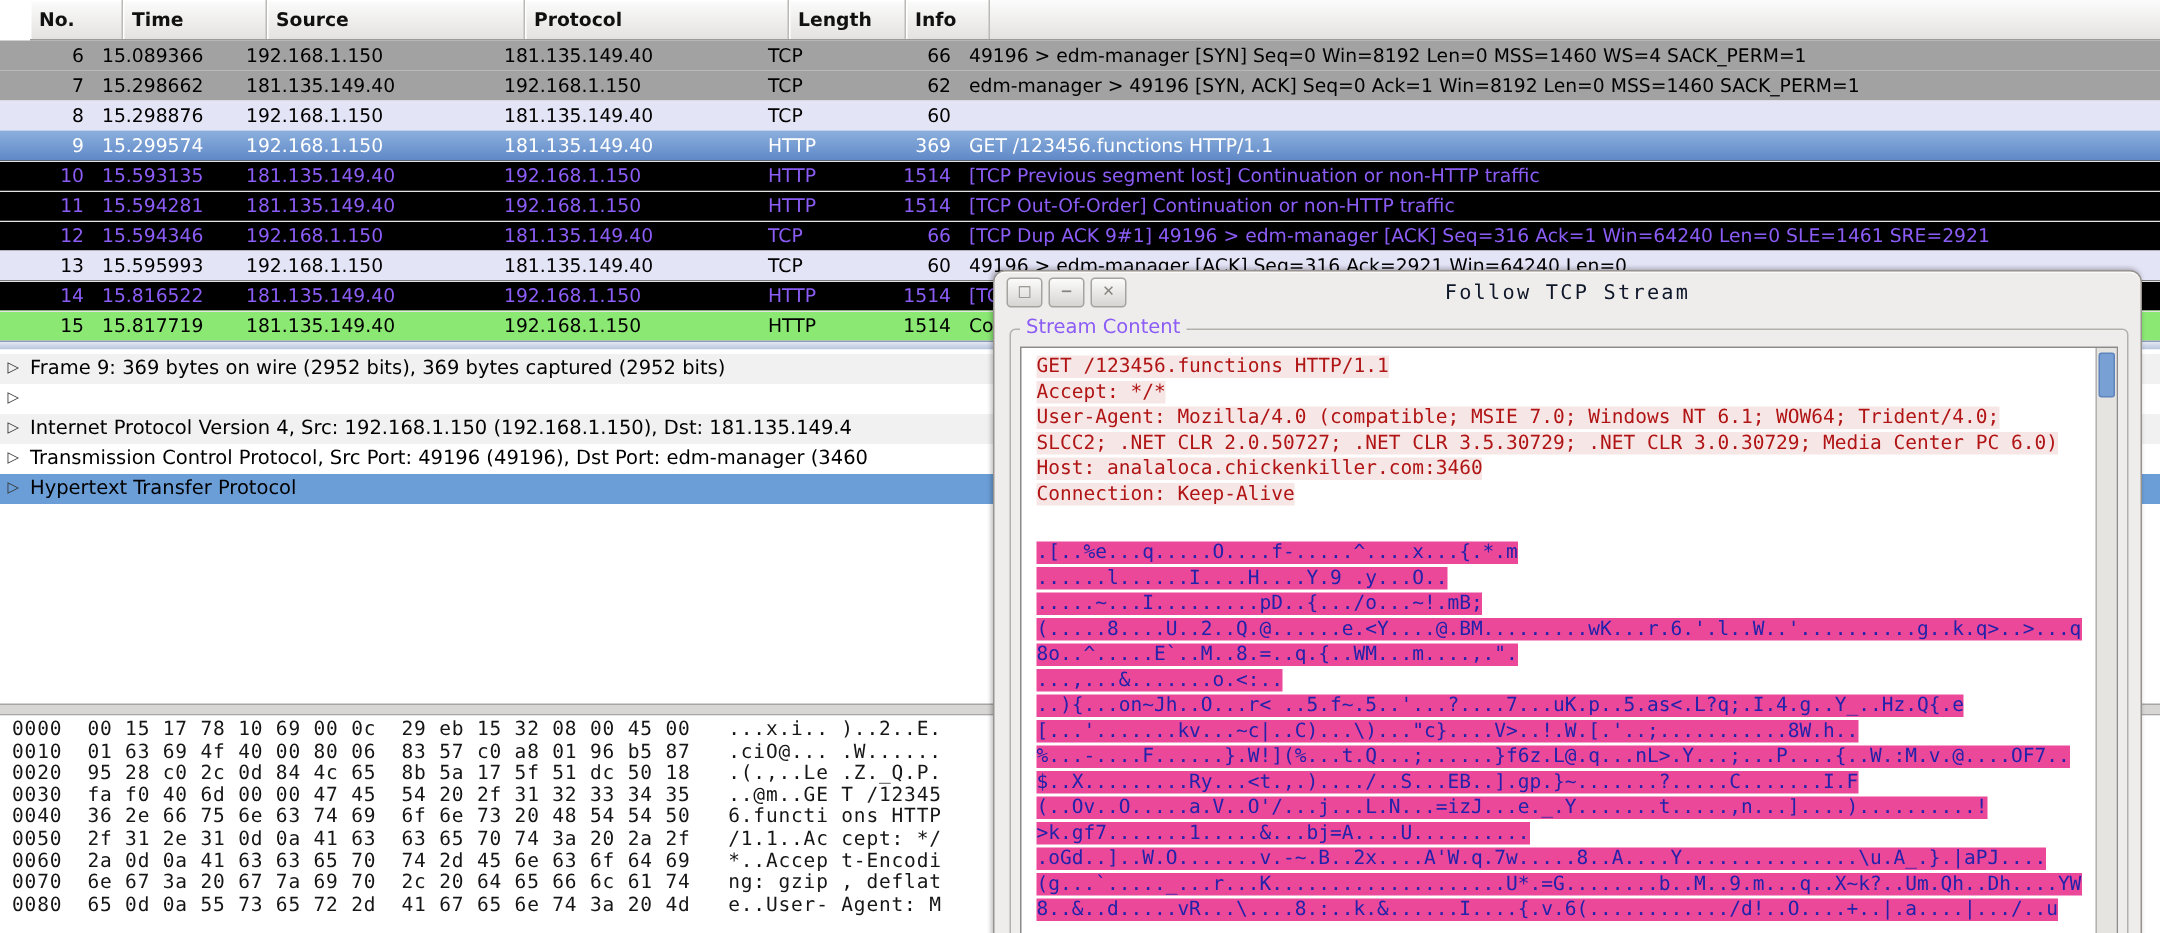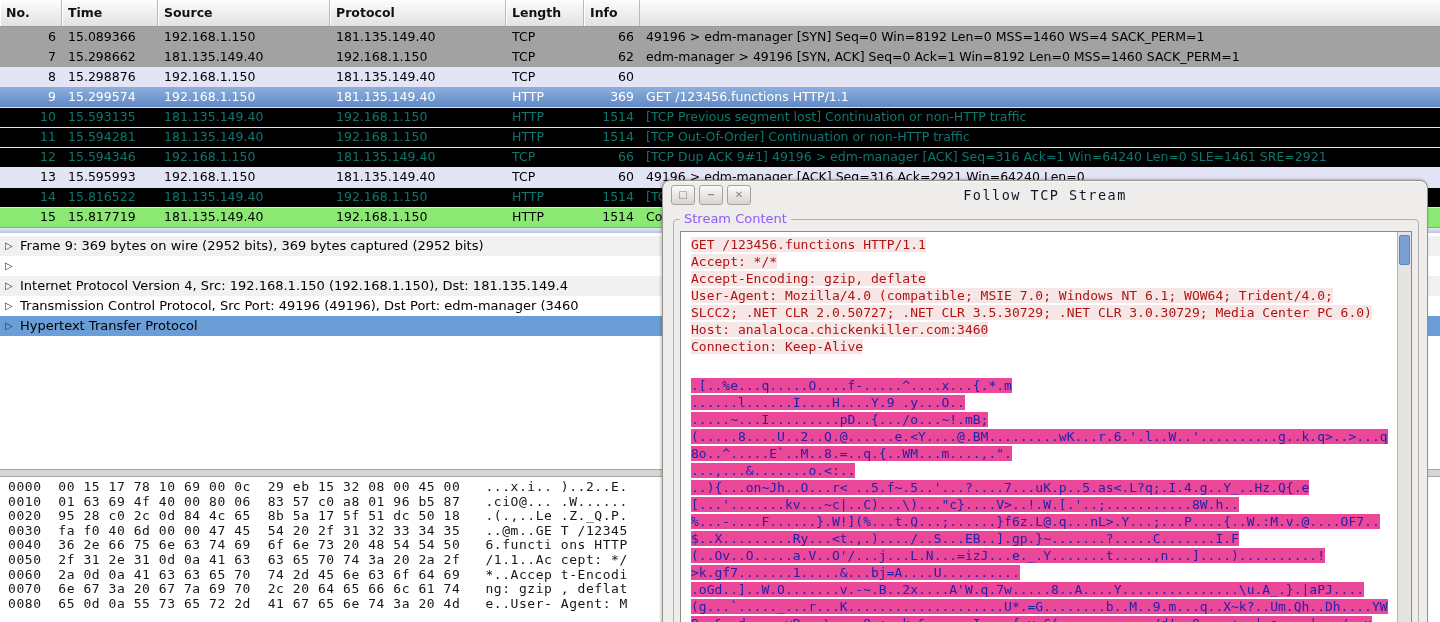--- a/index.html
+++ b/index.html
@@ -3,31 +3,31 @@
 <meta charset="utf-8">
 <style>
   * { margin:0; padding:0; box-sizing:border-box; }
   html,body { width:1440px; height:622px; overflow:hidden; background:#fff;
               font-family:"DejaVu Sans", sans-serif; }
   .screen { position:relative; width:1440px; height:622px; overflow:hidden; background:#fff; }
 
   
   .grid { display:grid; grid-template-columns:62px 96px 172px 176px 78px 56px minmax(0,1fr); }
   .plist-header { height:27px; background:linear-gradient(#fcfcfc,#e3e2e0);
-                  border-bottom:1px solid #9c9a98; }
+                  border-bottom:1px solid #9c9a98;margin-left:20px; }
   .hcell { font-size:12.5px; font-weight:700; color:#111; line-height:26px; padding:0 6px;
            border-right:1px solid #bcbab8; box-shadow:inset 1px 1px 0 #ffffff;
            white-space:nowrap; overflow:hidden; }
   .prow { height:20px; font-size:12.5px; line-height:20px; color:#000; }
   .c { padding:0 6px; white-space:nowrap; overflow:hidden; }
   .c.no,.c.len { text-align:right; }
   .prow.gray     { background:#a2a2a2; }
   .prow.lavender { background:#e4e4f7; }
   .prow.selected { background:linear-gradient(#8cb0dd,#5f88c7); color:#fff; }
-  .prow.black    { background:#000; color:#0f766e; box-shadow:inset 0 1px 0 #e3e3e3; }
+  .prow.black    { background:#000; color:#8b5cf6; box-shadow:inset 0 1px 0 #e3e3e3; }
   .prow.green    { background:#8ae873; box-shadow:inset 0 1px 0 #e3e3e3; }
 
   .sash1 { height:6px; background:linear-gradient(#e3e8f4,#b7c4dc); border-top:1px solid #8f9bb4; }
 
   
   .details { height:237px; background:#fff; padding-top:3px; border-bottom:1px solid #a8a6a4; }
   .drow { height:20px; line-height:20px; font-size:13px; color:#000; white-space:nowrap;
           overflow:hidden; padding-left:20px; position:relative; }
   .drow:nth-of-type(odd) { background:#f1f1f1; }
   .drow.selected { background:#6b9ed7; }
@@ -260,21 +260,20 @@
     <div class="groupbox">
       <div class="group-label">Stream Content</div>
       <div class="stream">
         <div class="stream-text">
           <div>
 
               <div class="line red"><span>GET /123456.functions HTTP/1.1</span></div>
 
               <div class="line red"><span>Accept: */*</span></div>
 
-              <div class="line red"><span>Accept-Encoding: gzip, deflate</span></div>
 
               <div class="line red"><span>User-Agent: Mozilla/4.0 (compatible; MSIE 7.0; Windows NT 6.1; WOW64; Trident/4.0;</span></div>
 
               <div class="line red"><span>SLCC2; .NET CLR 2.0.50727; .NET CLR 3.5.30729; .NET CLR 3.0.30729; Media Center PC 6.0)</span></div>
 
               <div class="line red"><span>Host: analaloca.chickenkiller.com:3460</span></div>
 
               <div class="line red"><span>Connection: Keep-Alive</span></div>
             </div>
           <div class="gap"></div>

